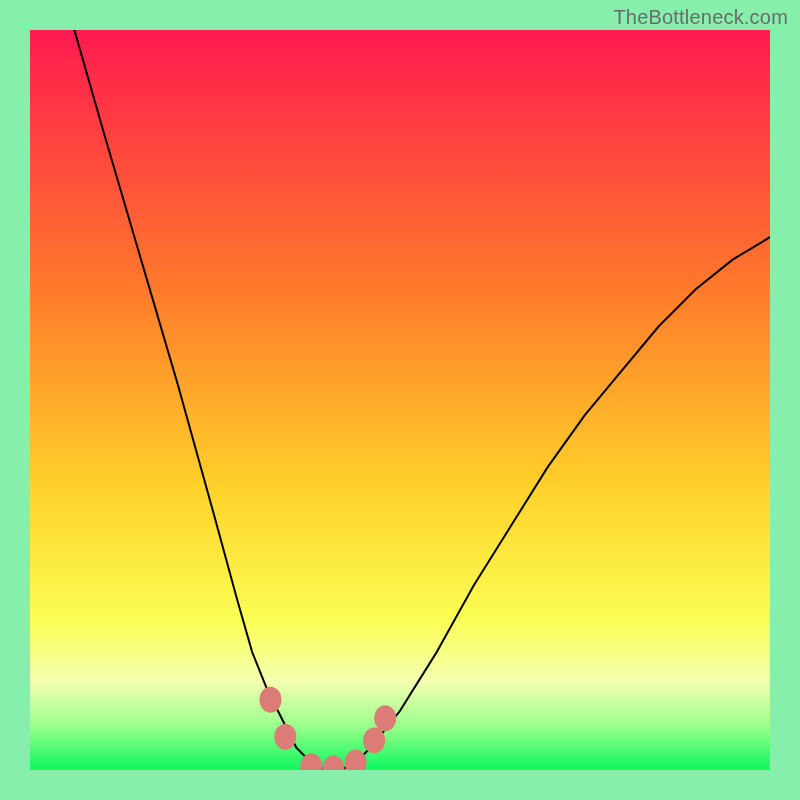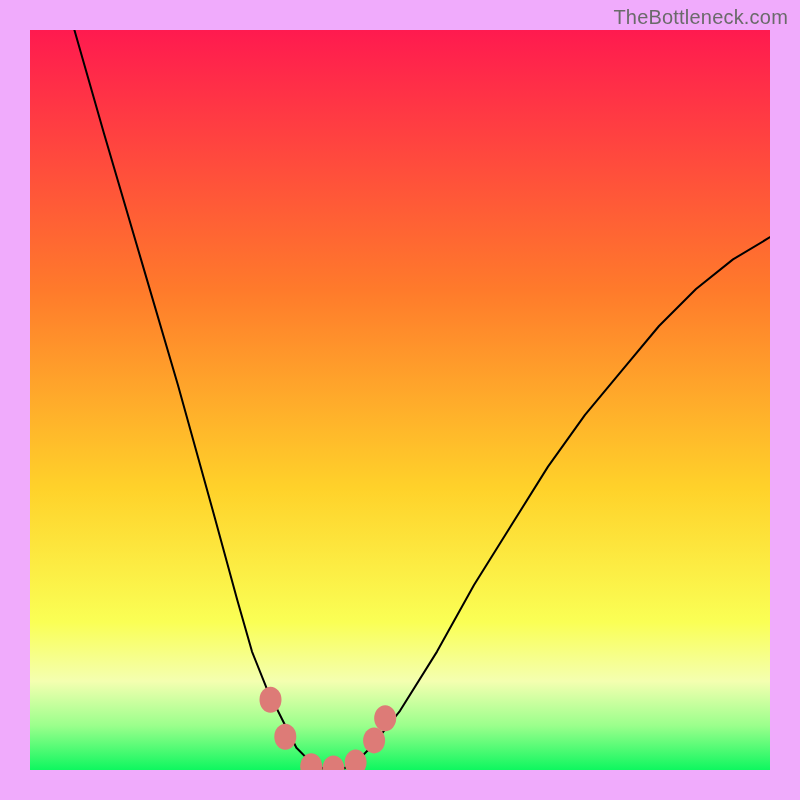--- a/index.html
+++ b/index.html
@@ -10,21 +10,21 @@
     background: #000;
     font-family: Arial, Helvetica, sans-serif;
     overflow: hidden;
   }
   .frame {
     position: absolute;
     left: 0;
     top: 0;
     width: 800px;
     height: 800px;
-    background: #f0abfc;
+    background: #86efac;
   }
   .watermark {
     position: absolute;
     top: 6px;
     right: 12px;
     color: #6a6a6a;
     font-size: 20px;
     font-weight: 500;
     letter-spacing: 0.2px;
     z-index: 50;

